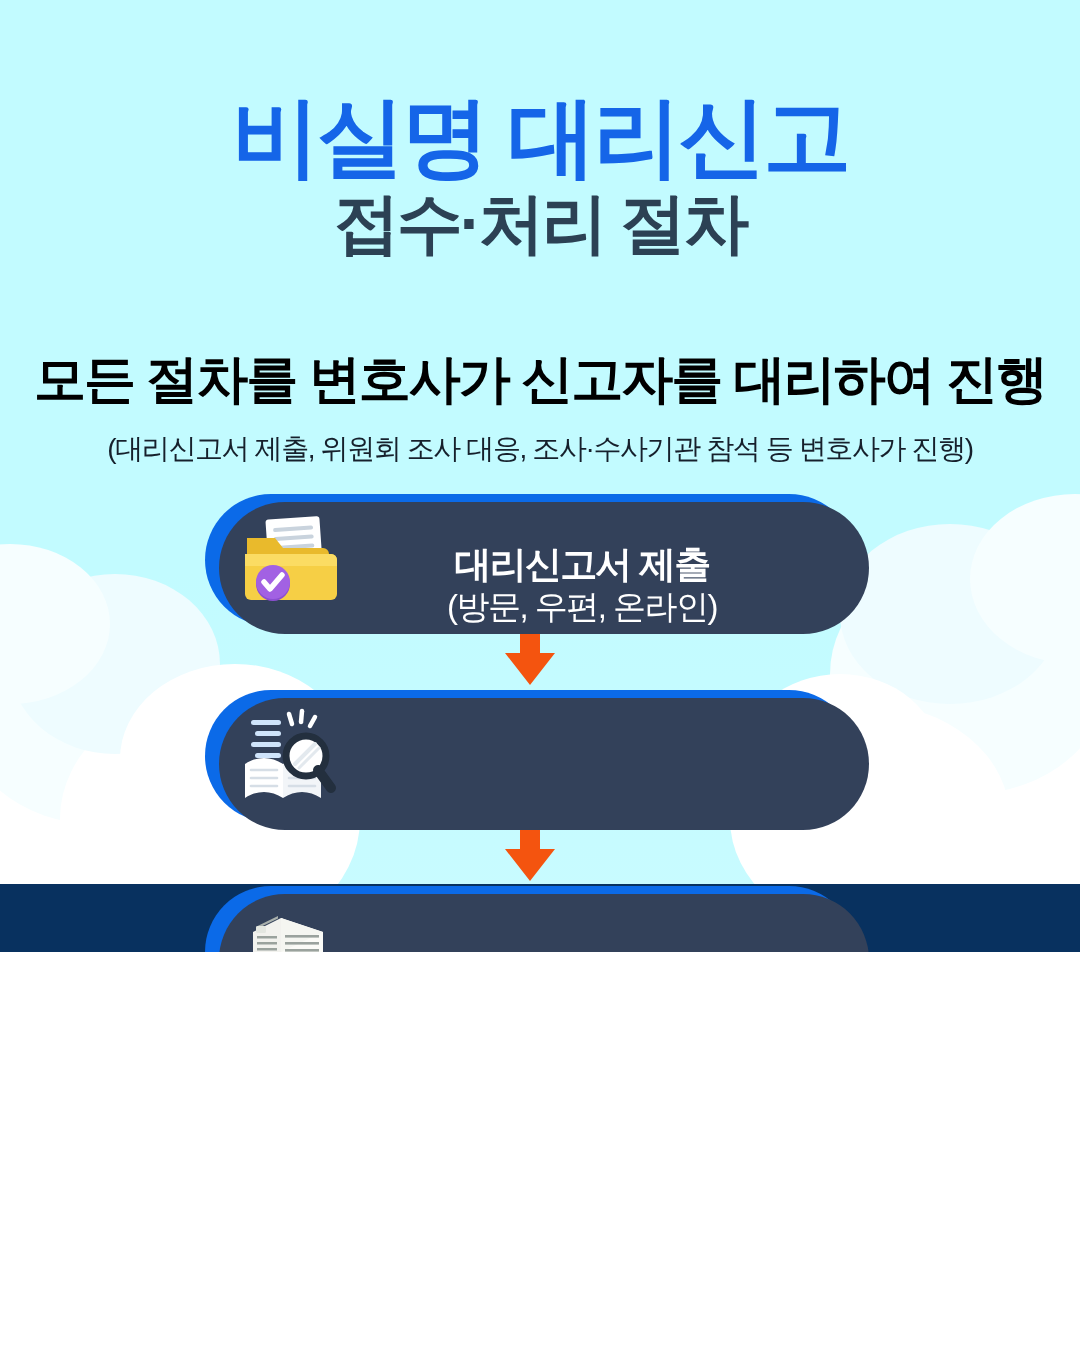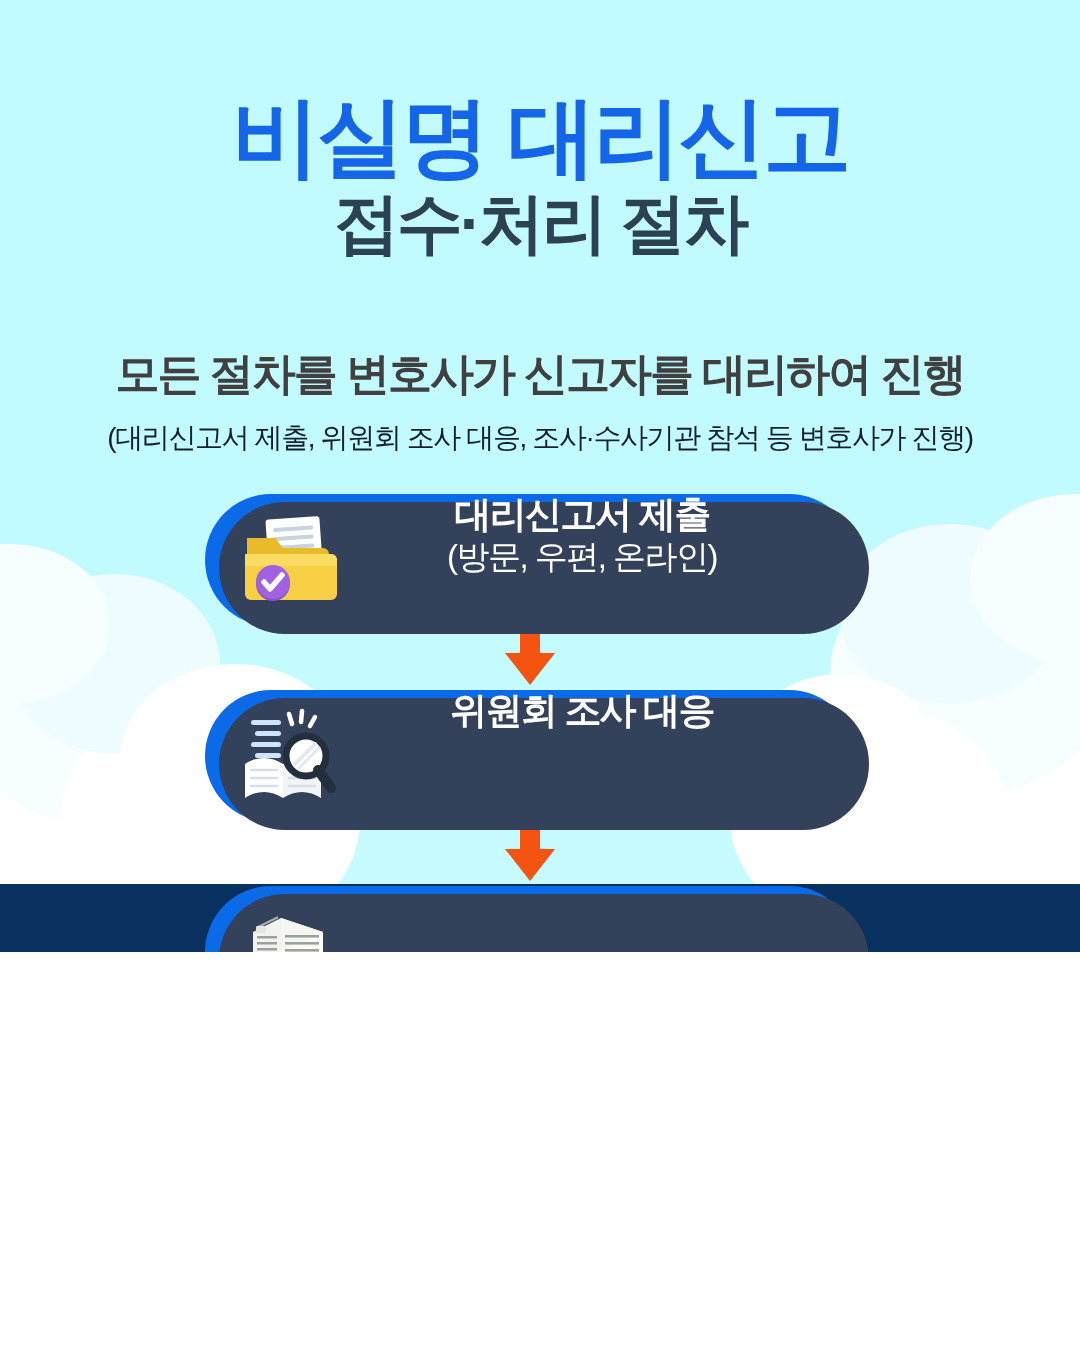--- a/index.html
+++ b/index.html
@@ -61,24 +61,24 @@
     color:#2c4154;
   }
 
   
   .sub-wrap {
     position:absolute; top:345px; left:0; right:0;
     text-align:center;
   }
   .sub-main {
     display:block;
-    font-size:44px;
+    font-size:52px;
     font-weight:900;
     letter-spacing:-2px;
-    color:#404040;
+    color:#000000;
   }
   .sub-note {
     display:block;
     margin-top:15px;
     font-size:28px;
     font-weight:400;
     letter-spacing:-1.4px;
     color:#16202c;
   }
 
@@ -91,21 +91,21 @@
 
   .step-block { position:relative; }
 
   .card {
     position:relative;
     width:650px;
     height:132px;
     border-radius:66px;
     background:#0b6ae8;
     display:flex;
-    align-items:flex-start;
+    align-items:flex-end;
     z-index:2;
   }
   .card::after {            
     content:"";
     position:absolute;
     top:8px; left:14px;
     width:650px; height:132px;
     border-radius:66px;
     background:#33415a;
     z-index:-1;
@@ -254,21 +254,20 @@
               <line x1="52" y1="78" x2="78" y2="78"></line>
             </g>
 
             <circle cx="69" cy="48" r="20" fill="#ffffff" stroke="#232f3e" stroke-width="7"></circle>
             <path d="M58 56 L78 36" stroke="#e3e9ee" stroke-width="4" stroke-linecap="round"></path>
             <path d="M62 60 L82 40" stroke="#e3e9ee" stroke-width="3" stroke-linecap="round"></path>
             <line x1="81" y1="62" x2="94" y2="80" stroke="#232f3e" stroke-width="10" stroke-linecap="round"></line>
           </svg>
         </div>
         <div class="card-text">
-          <span class="card-title">위원회 조사 대응</span>
         </div>
       </div>
     </div>
 
     <div class="arrow-wrap">
       <svg class="arrow-down" width="66" height="62" viewBox="0 0 66 62" aria-hidden="true">
         <path d="M23 0 h20 v26 h15 L33 58 L8 26 h15 z" fill="#f4540f"></path>
       </svg>
     </div>
 

